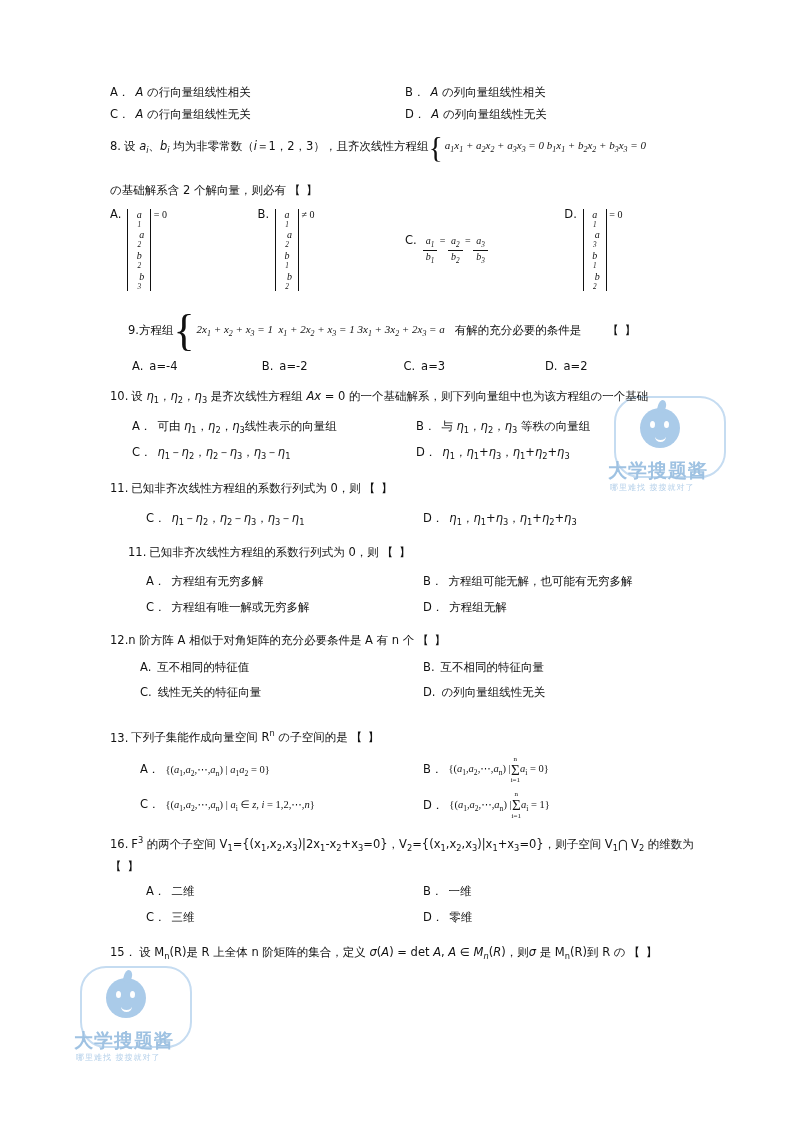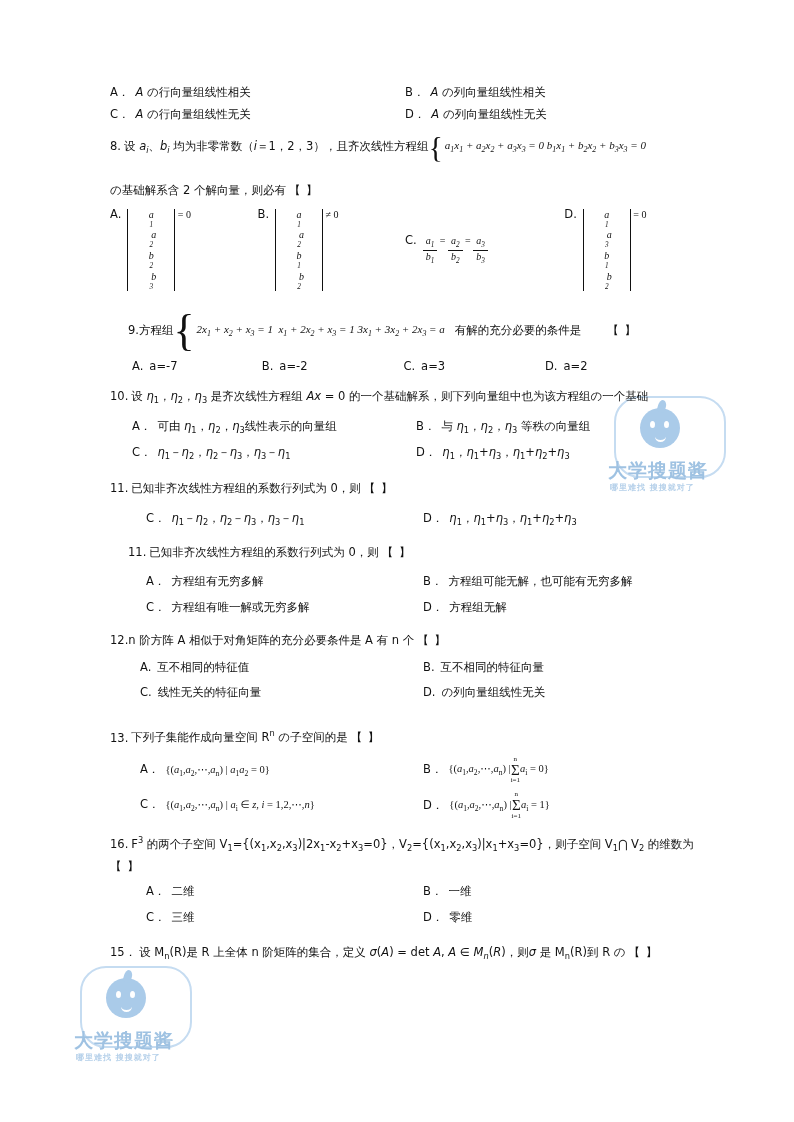--- a/index.html
+++ b/index.html
@@ -69,21 +69,21 @@
   }
   .frac .num { display: block; border-bottom: 1px solid #111; padding: 0 3px; }
   .frac .den { display: block; padding: 0 3px; }
   .det {
     display: inline-flex;
     align-items: center;
     vertical-align: middle;
     font-size: 10px;
     border-left: 1px solid #111;
     border-right: 1px solid #111;
-    padding: 0 18px;
+    padding: 0 6px;
     line-height: 1.2;
   }
   .det .cells { display: inline-block; text-align: center; }
   .det .cells span { display: block; font-style: italic; }
   .brace {
     display: inline-flex;
     align-items: center;
     vertical-align: middle;
   }
   .brace .bar {
@@ -165,21 +165,20 @@
     color: #8fb8dd;
     letter-spacing: 1px;
   }
   .wm .sub2 {
     position: absolute;
     left: 4px; top: 90px;
     font-family: "DejaVu Sans", sans-serif;
     font-size: 8px;
     color: #a8c8e6;
     letter-spacing: 1px;
-    font-weight: bold;
   }
   #wm1 { right: 38px; top: 392px; }
   #wm2 { left: 72px; top: 962px; }
 </style>
 </head>
 <body>
 
 <div class="page">
 
   <div class="wm" id="wm1">
@@ -306,21 +305,21 @@
           <span>&nbsp;x<span class="sub">1</span> + 2x<span class="sub">2</span> + x<span class="sub">3</span> = 1</span>
           <span>3x<span class="sub">1</span> + 3x<span class="sub">2</span> + 2x<span class="sub">3</span> = a</span>
         </span>
           </span>
         <span class="cn" style="margin-left:10px">有解的充分必要的条件是</span>
         <span class="cn brk" style="margin-left:26px">【          】</span>
       </div>
       <div class="opt-row" style="margin-top:9px">
         <div class="col" style="width:22%;padding-left:22px">
           <span class="opt-label cn">A.</span>
-          <span class="cn">a=-7</span>
+          <span class="cn">a=-4</span>
         </div>
         <div class="col" style="width:24%">
           <span class="opt-label cn">B.</span>
           <span class="cn">a=-2</span>
         </div>
         <div class="col" style="width:24%">
           <span class="opt-label cn">C.</span>
           <span class="cn">a=3</span>
         </div>
         <div class="col" style="width:24%">

